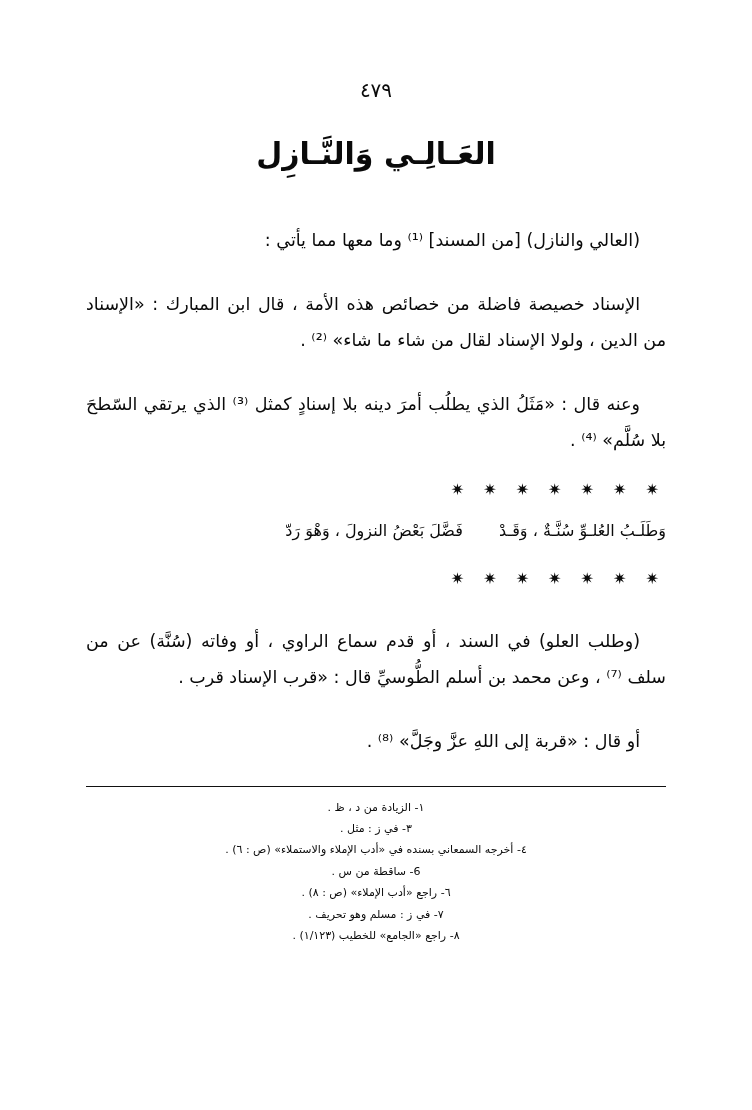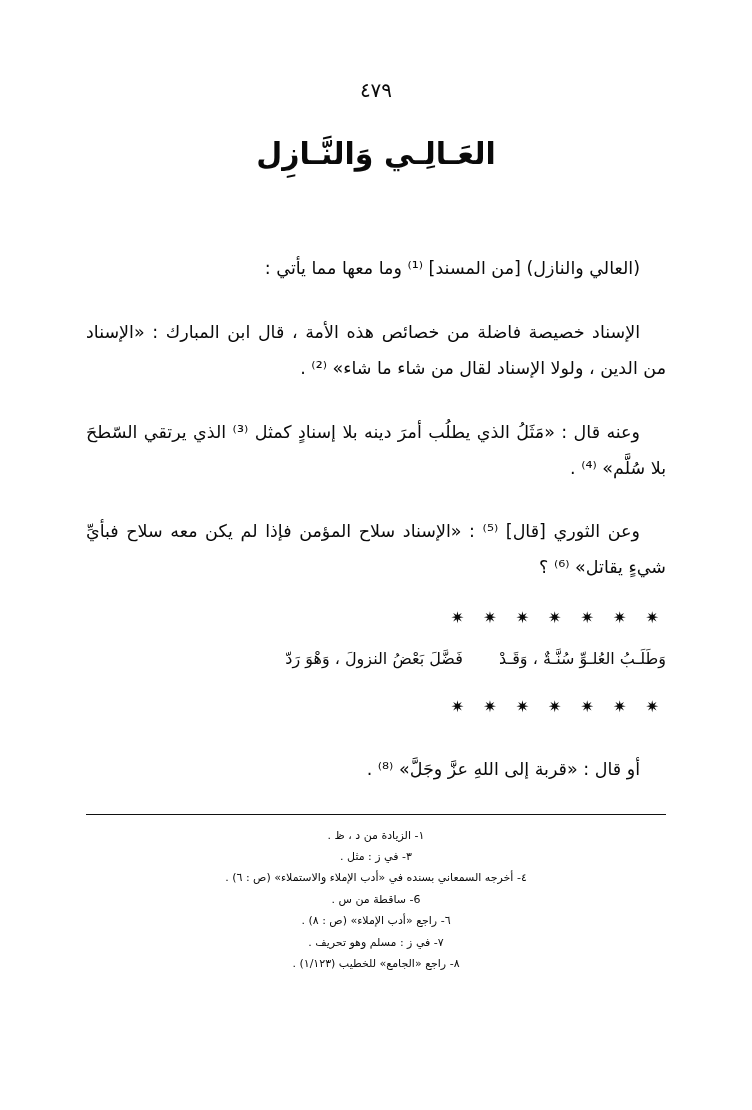--- a/index.html
+++ b/index.html
@@ -27,21 +27,21 @@
     font-size: 20px;
     letter-spacing: 1px;
     margin-bottom: 34px;
     font-family: "DejaVu Sans", sans-serif;
   }
   .chapter-title {
     text-align: center;
     font-size: 30px;
     font-weight: 700;
     letter-spacing: 2px;
-    margin: 18px 0 80px 0;
+    margin: 18px 0 52px 0;
   }
   .body-block {
     font-size: 17.5px;
     line-height: 2.05;
     text-align: justify;
     text-align-last: right;
   }
   .para {
     margin: 0 0 9px 0;
     text-indent: 0;
@@ -90,32 +90,32 @@
 <div class="page">
 
   <div class="page-number">٤٧٩</div>
 
   <h1 class="chapter-title">العَـالِـي وَالنَّـازِل</h1>
 
   <div class="body-block">
     <p class="para indent">(العالي والنازل) [من المسند] ⁽¹⁾ وما معها مما يأتي :</p>
     <p class="para indent">الإسناد خصيصة فاضلة من خصائص هذه الأمة ، قال ابن المبارك : «الإسناد من الدين ، ولولا الإسناد لقال من شاء ما شاء» ⁽²⁾ .</p>
     <p class="para indent">وعنه قال : «مَثَلُ الذي يطلُب أمرَ دينه بلا إسنادٍ كمثل ⁽³⁾ الذي يرتقي السّطحَ بلا سُلَّم» ⁽⁴⁾ .</p>
-    <p class="para indent">وعن الثوري [قال] ⁽⁵⁾ : «الإسناد سلاح المؤمن فإذا لم يكن معه سلاح فبأيِّ شيءٍ يقاتل» ⁽⁶⁾ ؟</p>
 
     <div class="stars">✷ ✷ ✷ ✷ ✷ ✷ ✷</div>
 
     <div class="verse">
       <span>وَطَلَـبُ العُلـوِّ سُنَّـةٌ ، وَقَـدْ</span>
       <span class="sp"></span>
       <span>فَضَّلَ بَعْضُ النزولَ ، وَهْوَ رَدّ</span>
     </div>
 
     <div class="stars">✷ ✷ ✷ ✷ ✷ ✷ ✷</div>
 
+    <p class="para indent">(وطلب العلو) في السند ، أو قدم سماع الراوي ، أو وفاته (سُنَّة) عن من سلف ⁽⁷⁾ ، وعن محمد بن أسلم الطُّوسيِّ قال : «قرب الإسناد قرب .</p>
     <p class="para indent">أو قال : «قربة إلى اللهِ عزَّ وجَلَّ» ⁽⁸⁾ .</p>
   </div>
 
   <hr class="footnote-rule">
 
   <div class="footnotes">
     <p class="fn-line">١- الزيادة من د ، ظ .</p>
     <p class="fn-line">٣- في ز : مثل .</p>
     <p class="fn-line">٤- أخرجه السمعاني بسنده في «أدب الإملاء والاستملاء» (ص : ٦) .</p>
     <p class="fn-line">6- ساقطة من س .</p>

